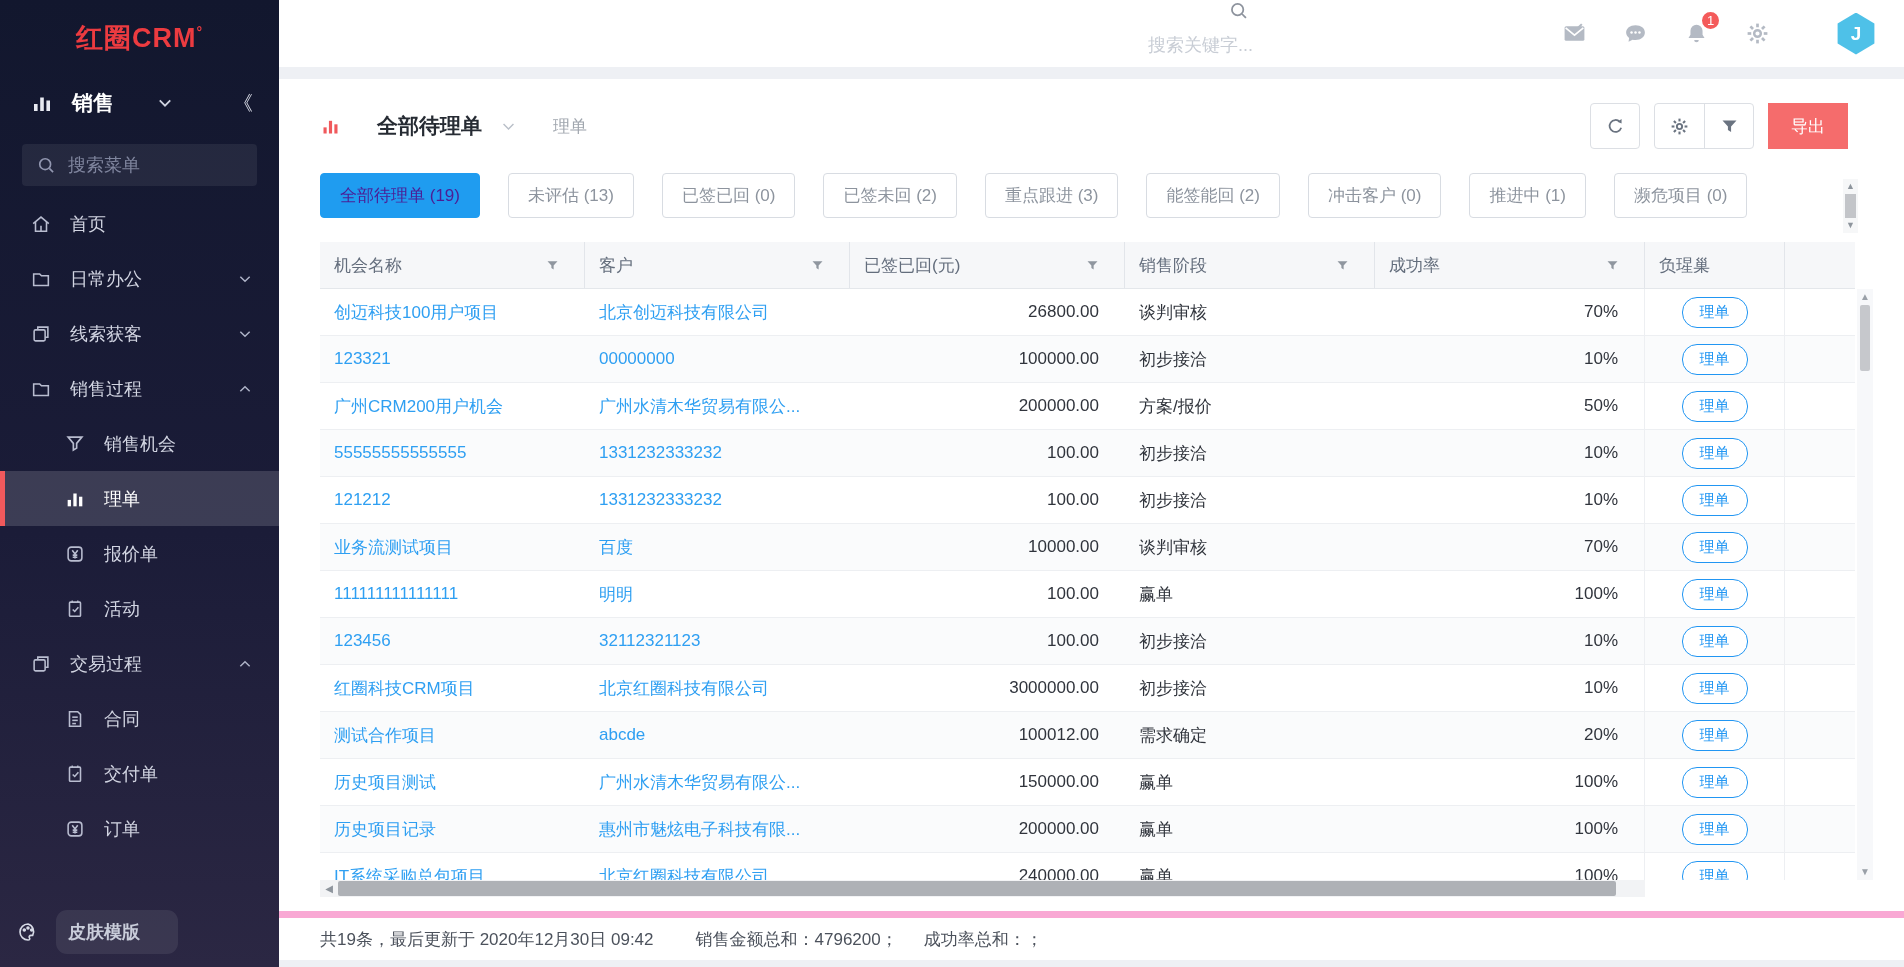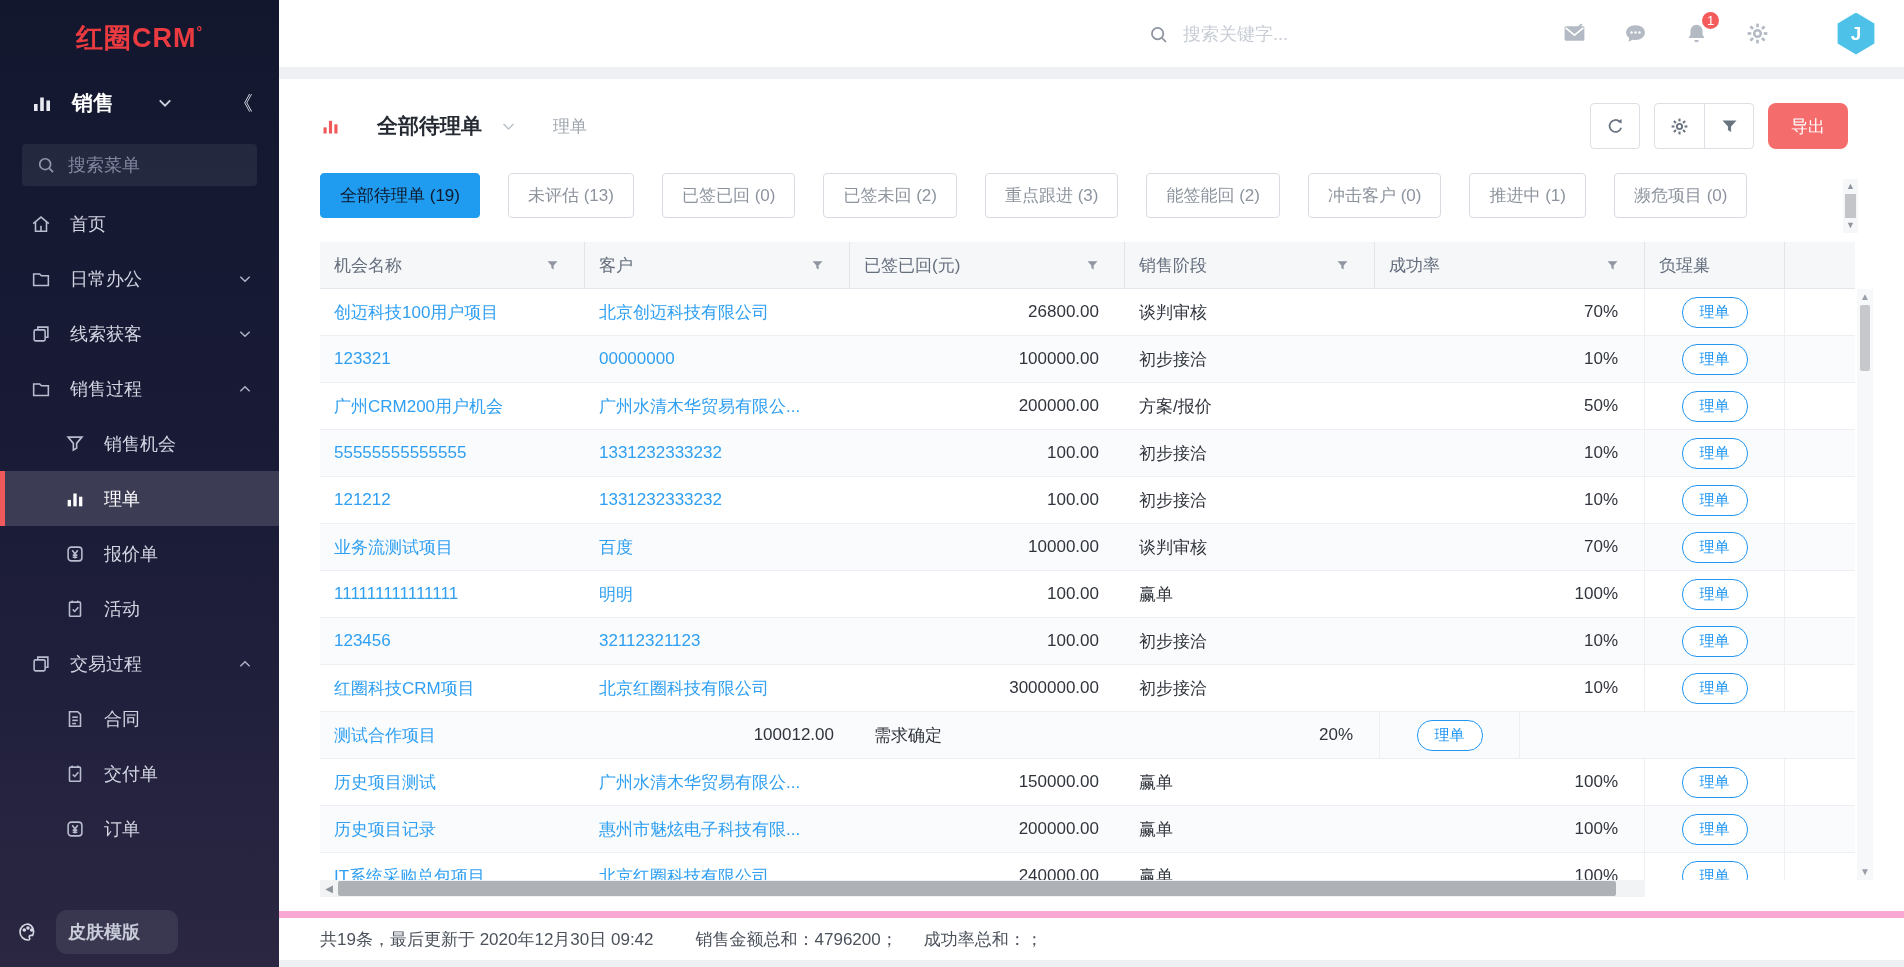--- a/index.html
+++ b/index.html
@@ -29,21 +29,21 @@
   .menu-item .chev { margin-left:auto; width:16px; height:16px; color:#aeb3c7; }
   .menu-item.active { background:rgba(255,255,255,.15); border-left:5px solid #f0595c; padding-left:59px; color:#fff; }
   .menu-item.active .mi-icon { color:#fff; }
   .skin-row { position:absolute; left:0; bottom:12px; display:flex; align-items:center; height:46px; padding-left:16px; font-size:18px; color:#c9cdda; cursor:pointer; }
   .skin-row .mi-icon { width:24px; height:24px; margin-right:16px; color:#d7dae6; }
   .skin-label { background:rgba(255,255,255,.08); padding:10px 38px 10px 12px; border-radius:11px;font-weight:bold; }
 
   
   .main { flex:1; display:flex; flex-direction:column; min-width:0; }
   .topbar { height:67px; background:#fff; position:relative; display:flex; align-items:center; }
-  .topbar-search { position:absolute; left:869px; top:0; height:68px; display:flex; align-items:center; gap:14px; }
+  .topbar-search { position:absolute; left:869px; top:0; height:68px; display:flex; align-items:center; gap:14px;flex-direction:column; }
   .topbar-search .mi-icon { width:21px; height:21px; color:#8d939d; }
   .topbar-search input { width:180px; border:none; outline:none; font-size:18px; color:#555; font-family:inherit; }
   .topbar-search input::placeholder { color:#c8cdd5; }
   .topbar-icons { margin-left:auto; margin-right:28px; display:flex; align-items:center; gap:36px; }
   .tb-icon { width:25px; height:25px; color:#b4bac4; position:relative; cursor:pointer; }
   .tb-bell { position:relative; }
   .badge { position:absolute; top:-11px; right:-12px; min-width:21px; height:21px; border-radius:50%;
     background:#f45b5b; color:#fff; font-size:13px; display:flex; align-items:center; justify-content:center; border:2px solid #fff; }
   .avatar { width:40px; height:42px; margin-left:30px; background:#4ec1e8; color:#fff; font-size:19px; font-weight:bold;
     display:flex; align-items:center; justify-content:center; cursor:pointer;
@@ -59,27 +59,27 @@
   .page-title { font-size:21px; font-weight:bold; color:#262b33; }
   .pt-chev { width:17px; height:17px; color:#b9bfc8; margin-left:18px; }
   .page-subtitle { font-size:17px; color:#a0a6ae; margin-left:36px; }
   .toolbar { margin-left:auto; margin-right:56px; display:flex; align-items:center; gap:14px; }
   .tool-btn,.tool-group { border:1px solid #dcdfe4; border-radius:4px; background:#fff; }
   .tool-btn { width:50px; height:46px; display:grid; place-items:center; color:#6a7380; cursor:pointer; }
   .tool-group { display:flex; height:46px; }
   .tool-cell { width:49px; display:grid; place-items:center; color:#6a7380; cursor:pointer; }
   .tool-cell + .tool-cell { border-left:1px solid #dcdfe4; }
   .tool-btn svg,.tool-cell svg { width:21px; height:21px; }
-  .export-btn { height:46px; padding:0 23px; background:#f56c6c; color:#fff; font-size:17px; border:none; border-radius:8px;
+  .export-btn { height:46px; padding:0 23px; background:#f56c6c; color:#fff; font-size:17px; border:none; border-radius:0;
     display:flex; align-items:center; cursor:pointer; font-family:inherit; }
 
   .tabs-row { display:flex; gap:28px; margin-top:24px; }
   .tab { height:45px; padding:0 19px; display:flex; align-items:center; font-size:17px; border-radius:4px;
     border:1px solid #d8dce2; color:#8d949e; background:#fff; cursor:pointer; white-space:nowrap; }
-  .tab.active { background:#1f9cf0; border-color:#1f9cf0; color:#0f172a; }
+  .tab.active { background:#1f9cf0; border-color:#1f9cf0; color:#4c1d95; }
 
   
   .table { margin-top:24px; width:1535px; position:relative; font-size:17px; }
   .t-header { display:flex; height:47px; background:#f6f7f9; color:#636d7c; border-bottom:1px solid #e4e7eb; }
   .hc { display:flex; align-items:center; padding-left:14px; border-right:1px solid #e2e5ea;gap:20px; }
   .hc.filler { border-right:none; }
   .h-funnel { margin-left:auto; margin-right:24px; width:15px; height:15px; color:#8f969f; cursor:pointer; }
   .c1 { width:265px; } .c2 { width:265px;text-align:right; } .c3 { width:275px; } .c4 { width:250px; } .c5 { width:270px; } .c6 { width:140px; } .filler { width:70px; }
   .t-body { height:591px; overflow:hidden; }
   .t-row { display:flex; height:47px; align-items:center; border-bottom:1px solid #edeff2; background:#fff; }
@@ -541,20 +541,21 @@
               <div class="cell link c2">北京红圈科技有限公司</div>
               <div class="cell num c3">3000000.00</div>
               <div class="cell c4">初步接洽</div>
               <div class="cell num c5">10%</div>
               <div class="cell c6">
                 <button class="act-btn">理单</button>
               </div>
             </div>
             <div class="t-row">
               <div class="cell link c1">测试合作项目</div>
+              <div class="cell link c2">abcde</div>
               <div class="cell num c3">100012.00</div>
               <div class="cell c4">需求确定</div>
               <div class="cell num c5">20%</div>
               <div class="cell c6">
                 <button class="act-btn">理单</button>
               </div>
             </div>
             <div class="t-row">
               <div class="cell link c1">历史项目测试</div>
               <div class="cell link c2">广州水清木华贸易有限公...</div>

